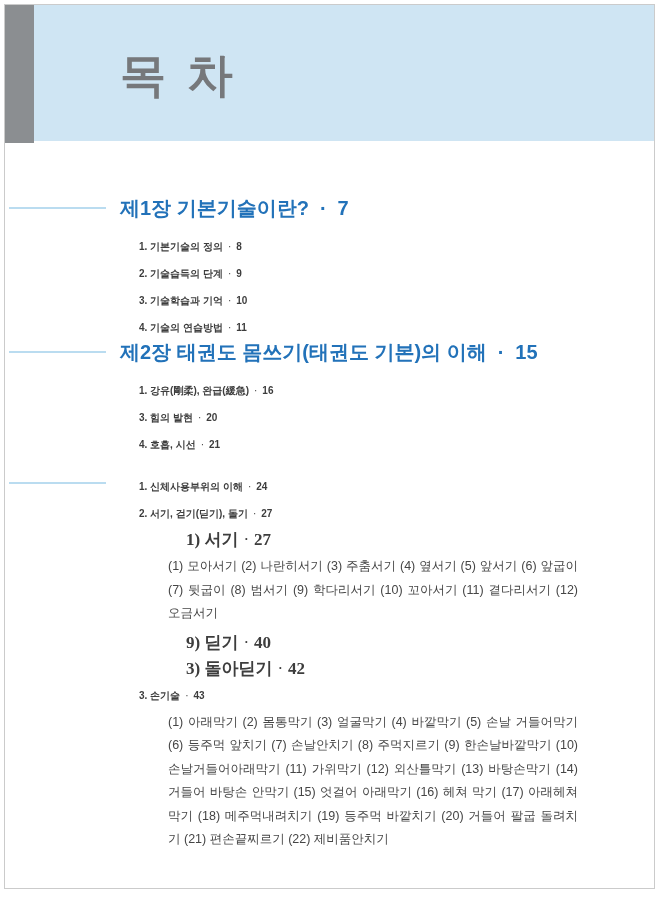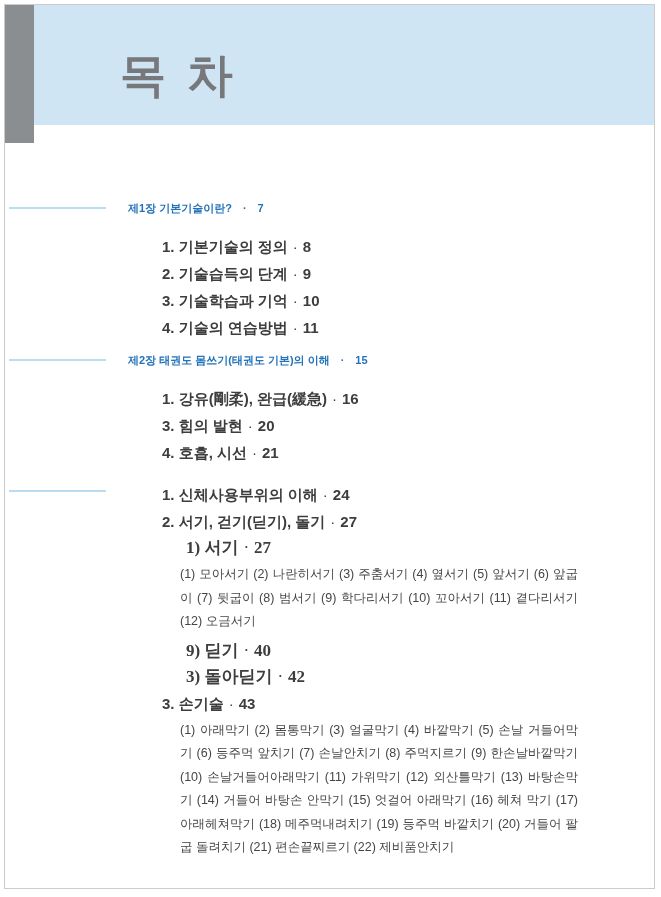--- a/index.html
+++ b/index.html
@@ -24,21 +24,21 @@
     height: 137px;
   }
   .gray-bar {
     width: 29px;
     height: 138px;
     background: var(--bar-gray, #8b8e91);
     flex: 0 0 auto;
   }
   .blue-band {
     flex: 1 1 auto;
-    height: 120px;
+    height: 136px;
     background: var(--band-blue, #cfe5f3);
   }
   .page-title {
     margin: 0;
     padding: 44px 0 0 86px;
     font-size: 46px;
     line-height: 52px;
     font-weight: 700;
     letter-spacing: 4px;
     color: var(--title-gray, #76787b);
@@ -50,46 +50,46 @@
   .chapter { position: relative; }
   .rule {
     position: absolute;
     left: -111px;
     top: 9px;
     width: 97px;
     height: 2px;
     background: var(--rule-blue, #badcf0);
   }
   .chapter-title {
-    margin: 8px;
-    font-size: 11px;
+    margin: 0;
+    font-size: 20px;
     line-height: 21px;
     font-weight: 700;
     color: var(--accent-blue, #2272b9);
   }
   .chapter-title .dot { margin: 0 11px; }
   .entries { margin: 14px 0 0 0; padding-bottom: 1px; }
   .entry {
     color: var(--body-text, #3d3d3d);
     font-weight: 700;
   }
   .entry .dot { margin: 0 5px; font-weight: 400; }
   .entry.lvl1 {
-    margin-left: 42px;
-    font-size: 15px;
+    margin-left: 19px;
+    font-size: 10px;
     line-height: 27px;
   }
   .entry.lvl2 {
     margin-left: 66px;
     font-size: 17px;
     line-height: 26px;
     font-family: Liberation Serif, serif;
   }
   .entry.lvl3 {
-    margin: 2px 0 4px 60px;
+    margin: 2px 0 4px 48px;
     font-size: 12.5px;
     line-height: 23.5px;
     font-weight: 500;
     color: #454545;
     text-align: justify;
   }
 </style>
 </head>
 <body>
 

